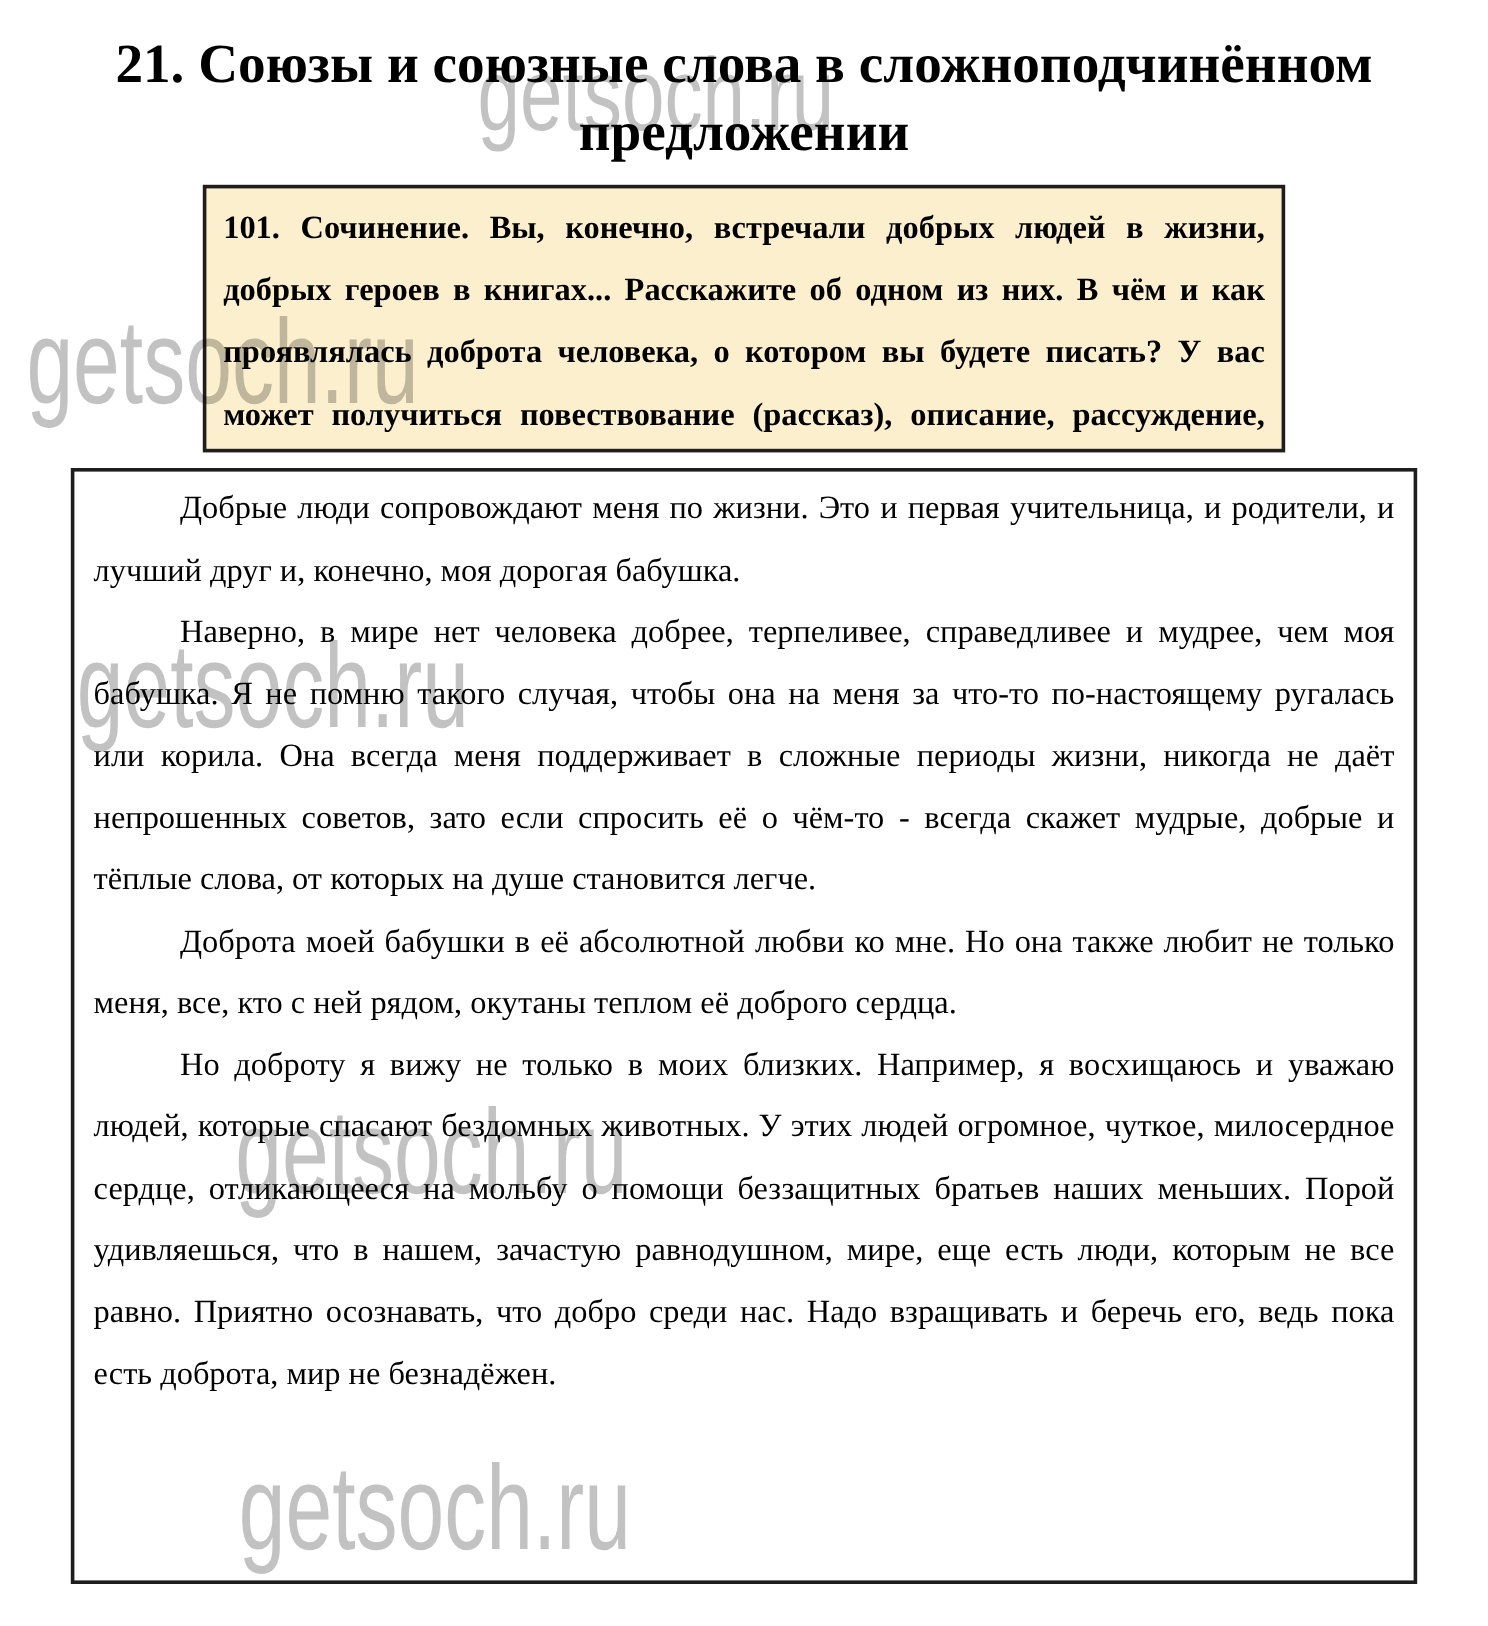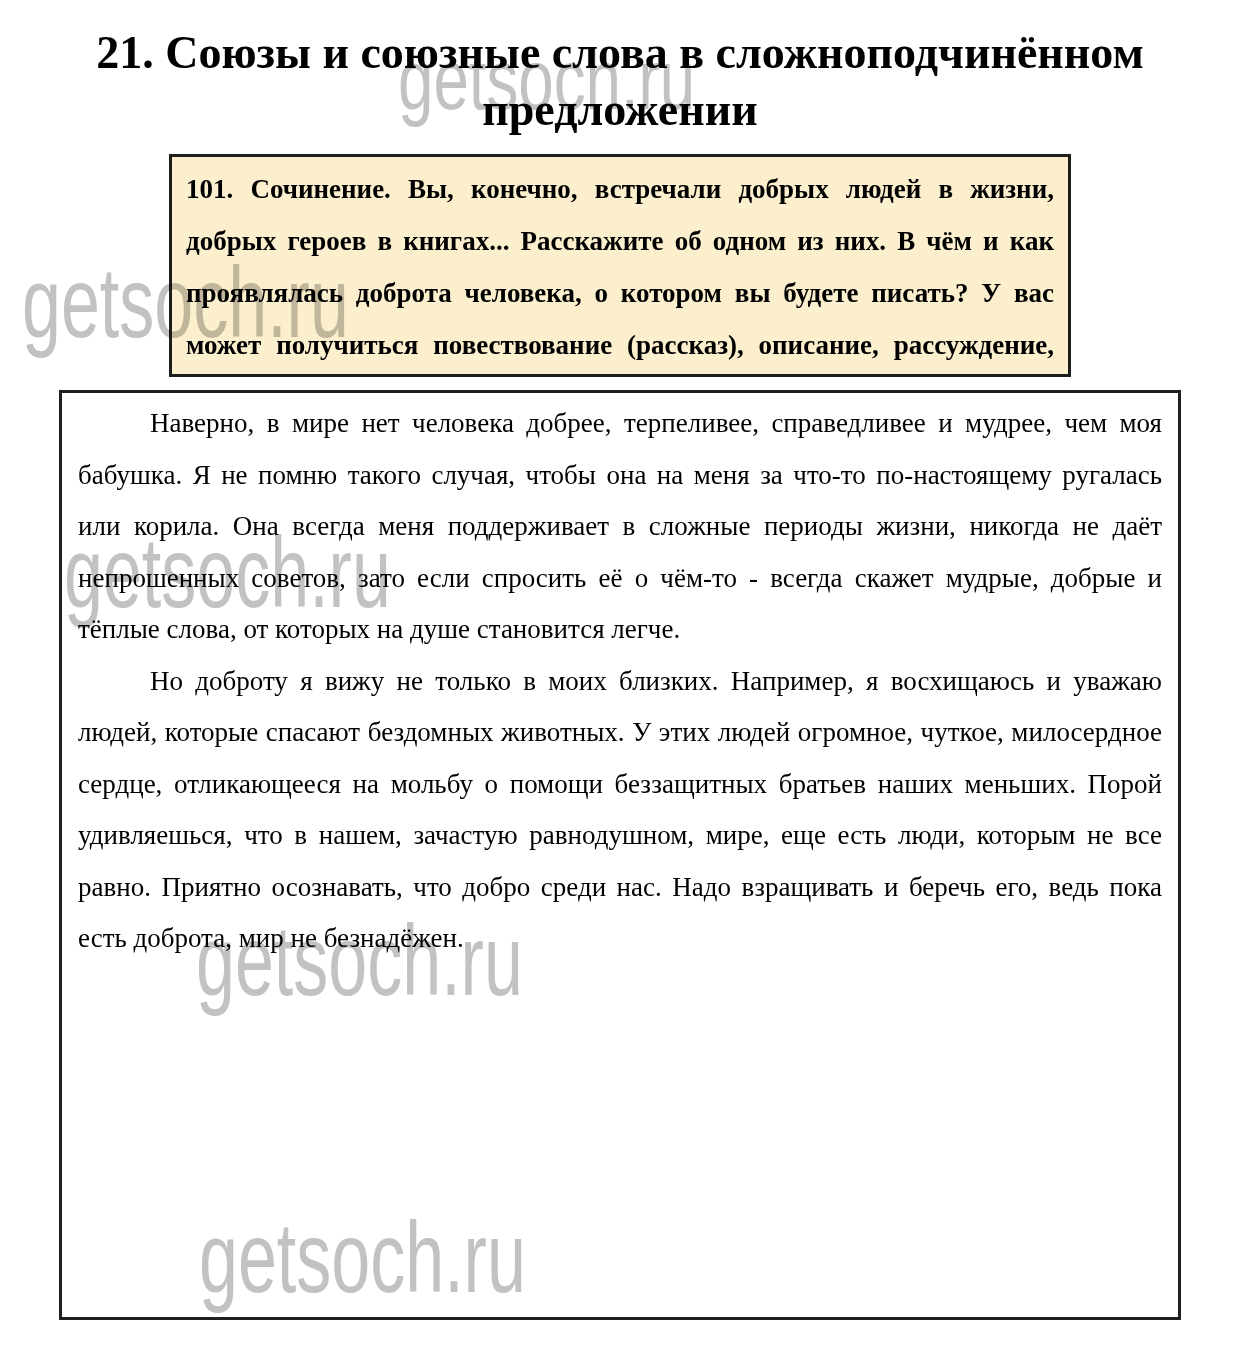--- a/index.html
+++ b/index.html
@@ -91,21 +91,23 @@
 
 <div class="page">
 
   <h1 class="title">21. Союзы и союзные слова в сложноподчинённом предложении</h1>
 
   <section class="task-box">
     <p class="task-text">101. Сочинение. Вы, конечно, встречали добрых людей в жизни, добрых героев в книгах... Расскажите об одном из них. В чём и как проявлялась доброта человека, о котором вы будете писать? У вас может получиться повествование (рассказ), описание, рассуждение, описание с рассуждением и т.д.</p>
   </section>
 
   <section class="essay-box">
+    <p class="para">Добрые люди сопровождают меня по жизни. Это и первая учительница, и родители, и лучший друг и, конечно, моя дорогая бабушка.</p>
     <p class="para">Наверно, в мире нет человека добрее, терпеливее, справедливее и мудрее, чем моя бабушка. Я не помню такого случая, чтобы она на меня за что-то по-настоящему ругалась или корила. Она всегда меня поддерживает в сложные периоды жизни, никогда не даёт непрошенных советов, зато если спросить её о чём-то - всегда скажет мудрые, добрые и тёплые слова, от которых на душе становится легче.</p>
+    <p class="para">Доброта моей бабушки в её абсолютной любви ко мне. Но она также любит не только меня, все, кто с ней рядом, окутаны теплом её доброго сердца.</p>
     <p class="para">Но доброту я вижу не только в моих близких. Например, я восхищаюсь и уважаю людей, которые спасают бездомных животных. У этих людей огромное, чуткое, милосердное сердце, отликающееся на мольбу о помощи беззащитных братьев наших меньших. Порой удивляешься, что в нашем, зачастую равнодушном, мире, еще есть люди, которым не все равно. Приятно осознавать, что добро среди нас. Надо взращивать и беречь его, ведь пока есть доброта, мир не безнадёжен.</p>
   </section>
 
   <div class="wm wm1">getsoch.ru</div>
   <div class="wm wm2">getsoch.ru</div>
   <div class="wm wm3">getsoch.ru</div>
   <div class="wm wm4">getsoch.ru</div>
   <div class="wm wm5">getsoch.ru</div>
 
 </div>

